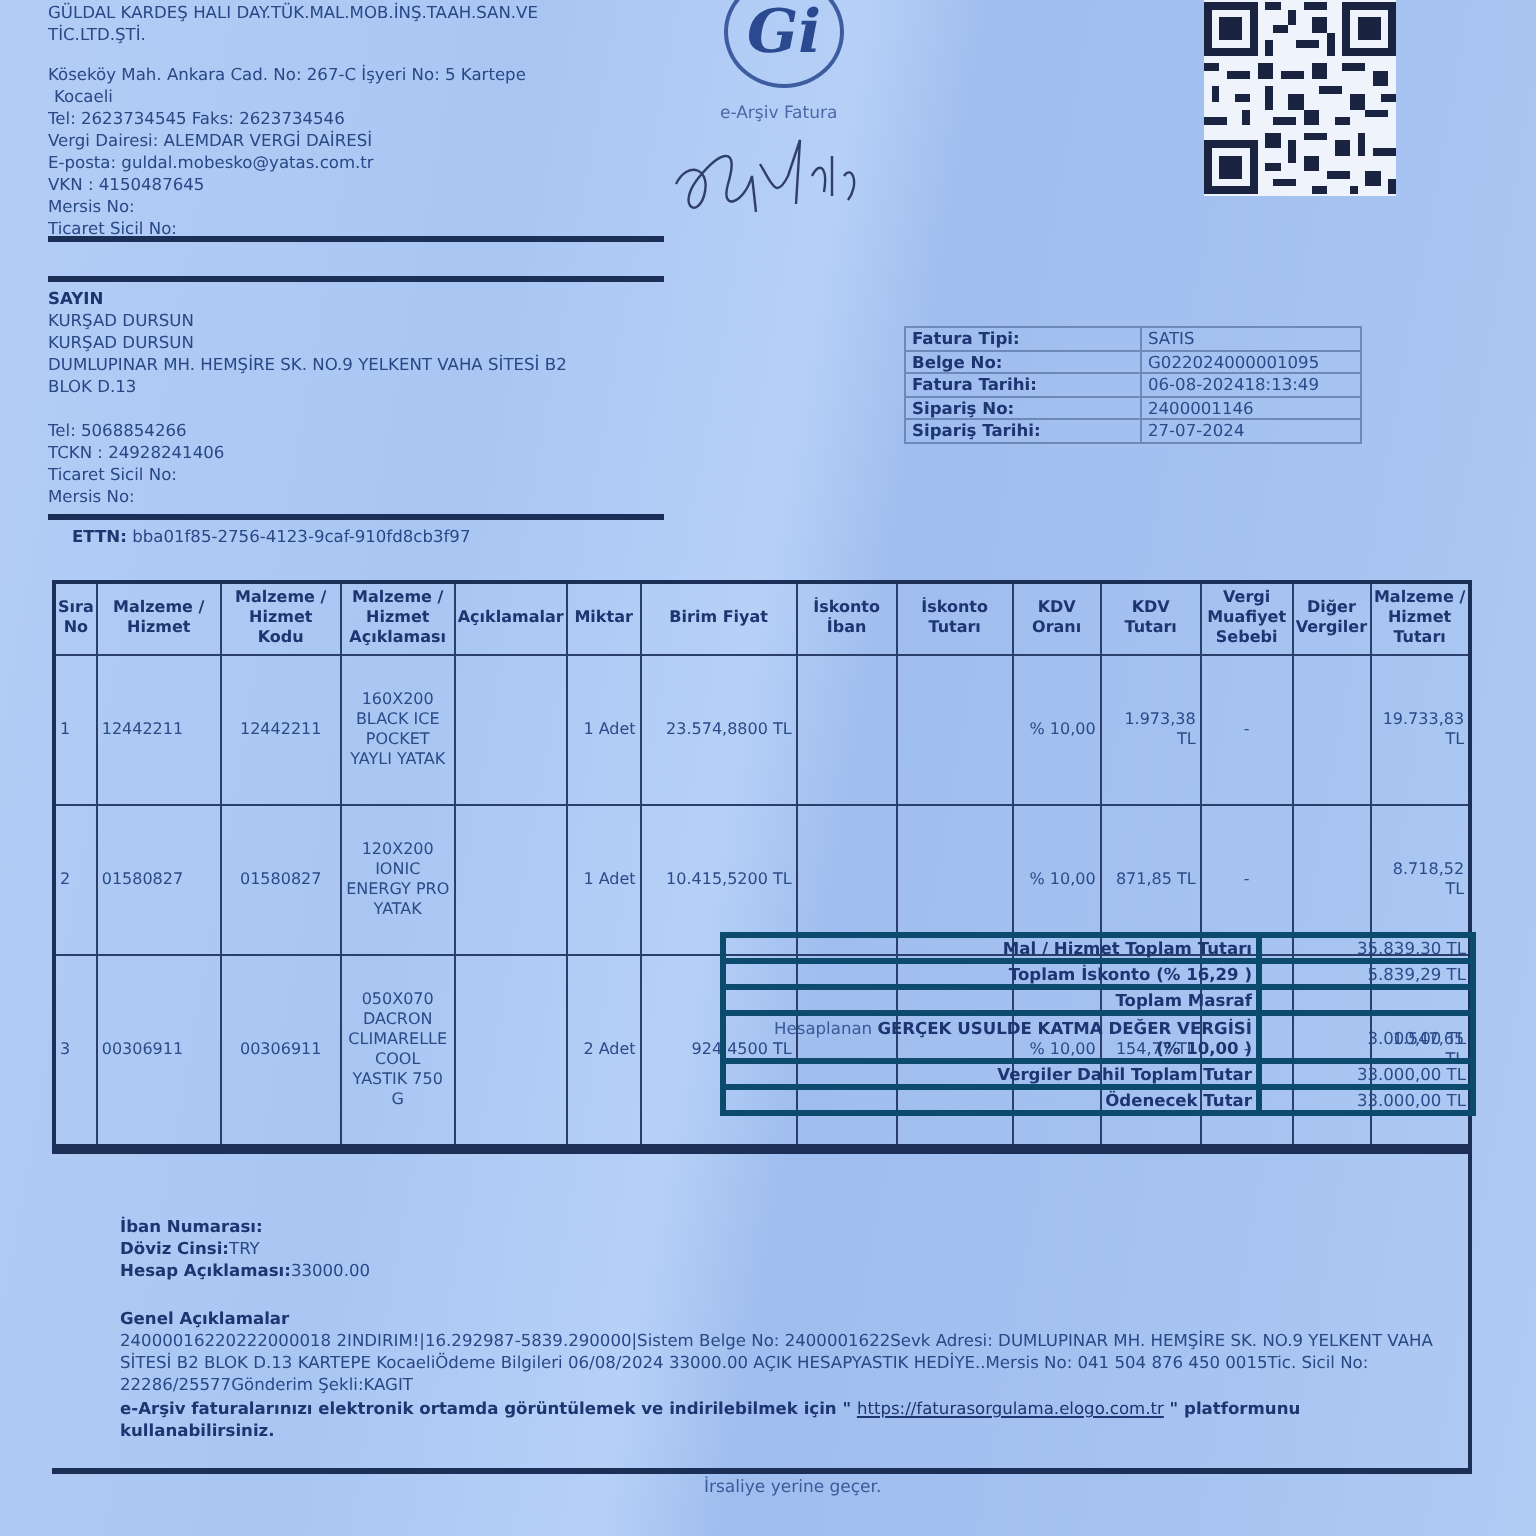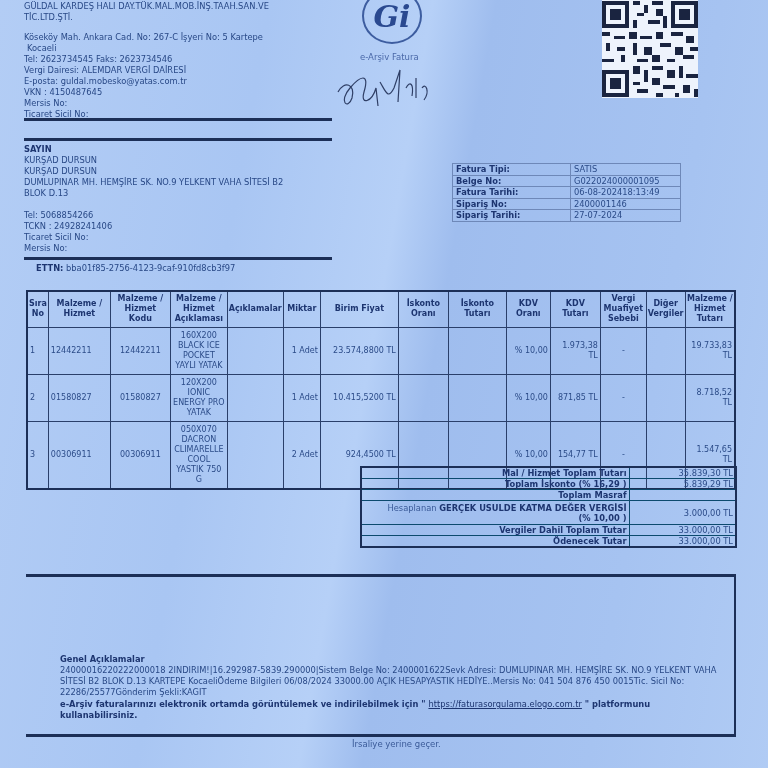--- a/index.html
+++ b/index.html
@@ -30,26 +30,26 @@
     #ettn { left: 24px; top: 263px; margin-left: 12px; }
     
     #infobox { left: 452px; top: 163px; border-collapse: collapse; }
     #infobox td { border: 1px solid #6e88b8; font-size: 8.3px; height: 11.5px; padding: 0 3px; color: #2b4b88; white-space: nowrap; }
     #infobox td.k { width: 118px; font-weight: bold; color: #1d3570; }
     #infobox td.v { width: 110px; }
     
     #items { left: 26px; top: 290px; border-collapse: collapse; border: 2px solid #1c2f57; }
     #items th, #items td { border: 1px solid #2a3f6a; font-size: 8px; line-height: 10px; text-align: center; vertical-align: middle; color: #2b4b88; }
     #items th { font-weight: bold; color: #1d3570; height: 36px; padding: 0 1px; }
-    #items td { padding: 3px 2px; }
+    #items td { padding: 17px 2px; }
     #items td.l { text-align: left; }
     #items td.r { text-align: right; }
     
     #totals { left: 360px; top: 466px; border-collapse: collapse; border: 2px solid #1c2f57; }
-    #totals td { border: 1px solid #0c4a6e; font-size: 8.3px; line-height: 10px; height: 11px; padding: 0 2px; color: #2b4b88; }
+    #totals td { border: 3px solid #0c4a6e; font-size: 8.3px; line-height: 10px; height: 11px; padding: 0 2px; color: #2b4b88; }
     #totals td.k { width: 268px; text-align: right; font-weight: bold; color: #1d3570; }
     #totals td.v { width: 107px; text-align: right; }
     #totals .light { font-weight: normal; color: #3a5a98; }
     
     #notes { left: 26px; top: 574px; width: 710px; height: 163px; border-top: 3px solid #1c2f57; border-right: 2px solid #1c2f57; border-bottom: 3px solid #1c2f57; }
     #notes .inner { position: absolute; left: 34px; }
     #notes .t { font-size: 8.3px; }
     .wrap { white-space: normal; width: 670px; }
     .link { text-decoration: underline; color: #1d3570; font-weight: normal; }
     #footer { left: 352px; top: 739px; font-size: 8.5px; color: #3a5a98; }
@@ -196,21 +196,21 @@
   </colgroup>
   <tbody>
       <tr>
     <th>Sıra No</th>
     <th>Malzeme / Hizmet</th>
     <th>Malzeme / Hizmet Kodu</th>
     <th>Malzeme / Hizmet Açıklaması</th>
     <th>Açıklamalar</th>
     <th>Miktar</th>
     <th>Birim Fiyat</th>
-    <th>İskonto Oranı</th>
+    <th>İskonto İban</th>
     <th>İskonto Tutarı</th>
     <th>KDV Oranı</th>
     <th>KDV Tutarı</th>
     <th>Vergi Muafiyet Sebebi</th>
     <th>Diğer Vergiler</th>
     <th>Malzeme / Hizmet Tutarı</th>
   </tr>
   <tr style="height:40px">
     <td class="l">1</td>
     <td class="l">12442211</td>
@@ -285,20 +285,25 @@
         <td class="v">33.000,00 TL</td>
       </tr>
   <tr>
         <td class="k">Ödenecek Tutar</td>
         <td class="v">33.000,00 TL</td>
       </tr>
 </tbody>
   </table>
 
 <div id="notes" class="abs">
+  <div class="inner" style="top:31px">
+    <div class="t"><span class="b">İban Numarası:</span><span></span></div>
+    <div class="t"><span class="b">Döviz Cinsi:</span><span>TRY</span></div>
+    <div class="t"><span class="b">Hesap Açıklaması:</span><span>33000.00</span></div>
+  </div>
   <div class="inner" style="top:77px">
     <div class="t b">Genel Açıklamalar</div>
     <div class="t wrap">24000016220222000018 2INDIRIM!|16.292987-5839.290000|Sistem Belge No: 2400001622Sevk Adresi: DUMLUPINAR MH. HEMŞİRE SK. NO.9 YELKENT VAHA SİTESİ B2 BLOK D.13 KARTEPE KocaeliÖdeme Bilgileri 06/08/2024 33000.00 AÇIK HESAPYASTIK HEDİYE..Mersis No: 041 504 876 450 0015Tic. Sicil No: 22286/25577Gönderim Şekli:KAGIT</div>
     <div class="t wrap b" style="margin-top:1px">
       <span>e-Arşiv faturalarınızı elektronik ortamda görüntülemek ve indirilebilmek için " </span><span class="link">https://faturasorgulama.elogo.com.tr</span><span> " platformunu kullanabilirsiniz.</span>
     </div>
   </div>
 </div>
 <div id="footer" class="abs">İrsaliye yerine geçer.</div>
 

